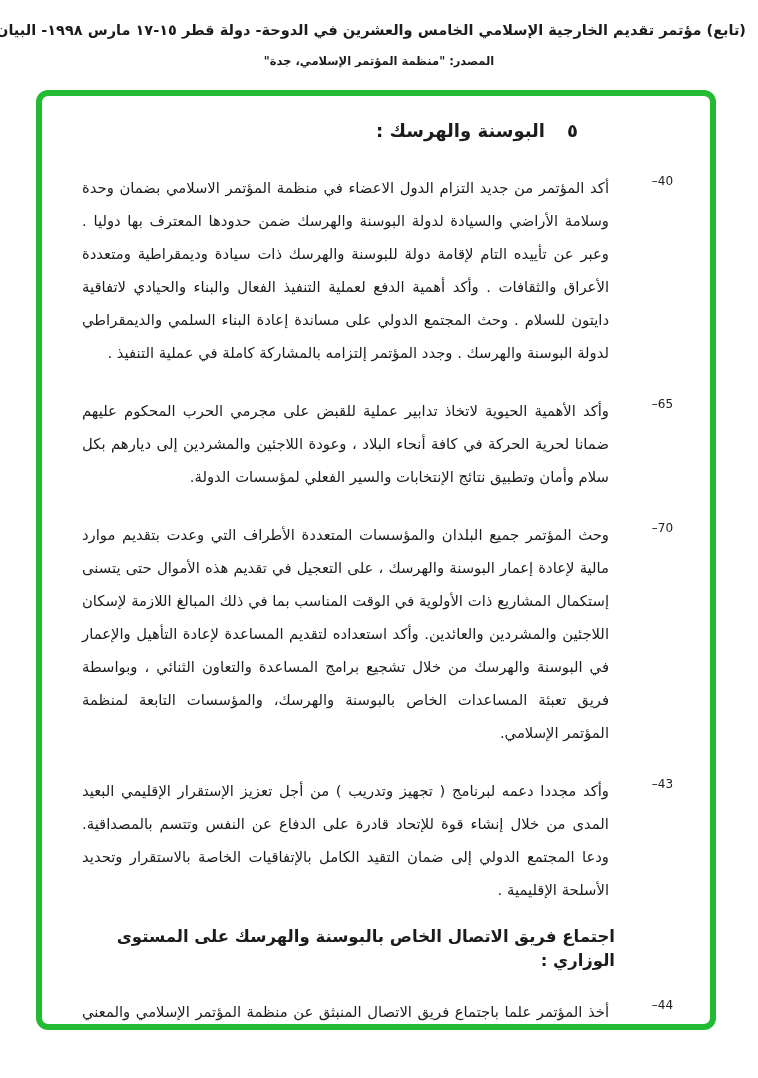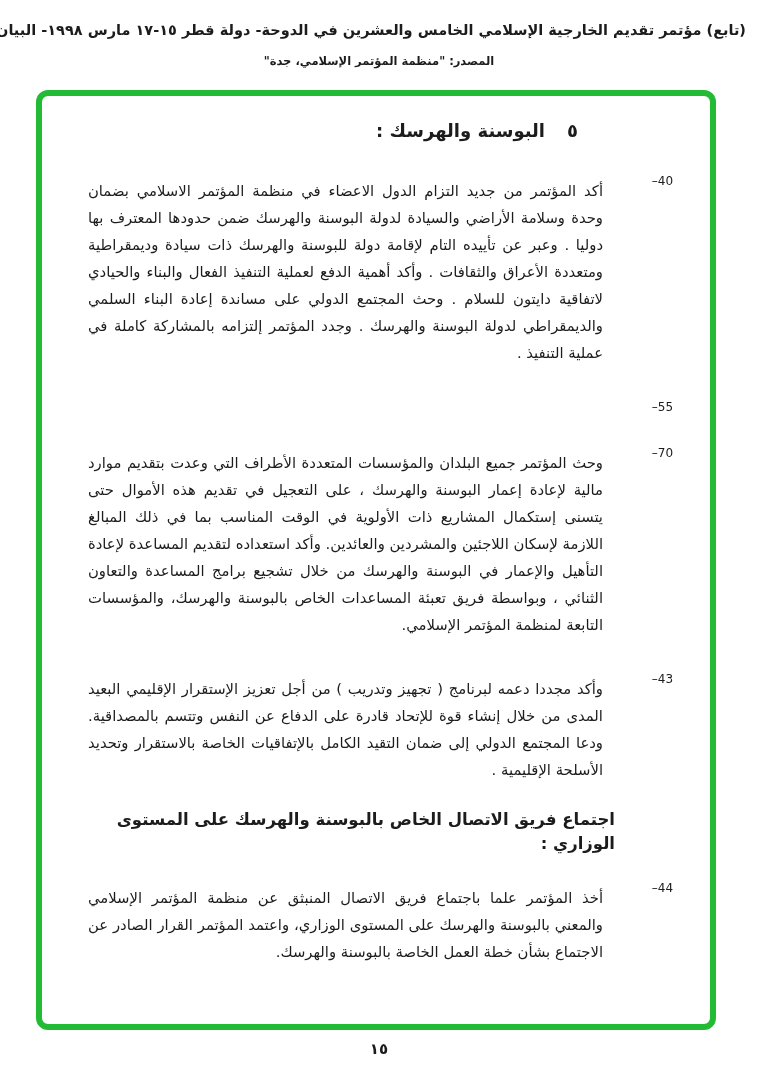--- a/index.html
+++ b/index.html
@@ -66,23 +66,23 @@
   }
   .pnum {
     flex: 0 0 95px;
     text-align: center;
     font-size: 12px;
     line-height: 33px;
     direction: ltr;
   }
   .ptext {
     flex: 1 1 auto;
-    margin: 12px;
+    margin: 6px;
     font-size: 14.8px;
-    line-height: 27px;
+    line-height: 33px;
     text-align: justify;
   }
   .subheading {
     margin: 6px 95px 16px 0;
     font-weight: bold;
     font-size: 16.5px;
     line-height: 24px;
   }
   .page-number {
     position: absolute;
@@ -111,21 +111,22 @@
     <div class="section-heading">
       <span class="marker">٥</span><span>البوسنة والهرسك :</span>
     </div>
 
     <div class="para">
       <span class="pnum">–40</span>
       <p class="ptext">أكد المؤتمر من جديد التزام الدول الاعضاء في منظمة المؤتمر الاسلامي بضمان وحدة وسلامة الأراضي والسيادة لدولة البوسنة والهرسك ضمن حدودها المعترف بها دوليا . وعبر عن تأييده التام لإقامة دولة للبوسنة والهرسك ذات سيادة وديمقراطية ومتعددة الأعراق والثقافات . وأكد أهمية الدفع لعملية التنفيذ الفعال والبناء والحيادي لاتفاقية دايتون للسلام . وحث المجتمع الدولي على مساندة إعادة البناء السلمي والديمقراطي لدولة البوسنة والهرسك . وجدد المؤتمر إلتزامه بالمشاركة كاملة في عملية التنفيذ .</p>
     </div>
 
     <div class="para">
-      <span class="pnum">–55</span>
+      <span class="pnum">–65</span>
+      <p class="ptext">وأكد الأهمية الحيوية لاتخاذ تدابير عملية للقبض على مجرمي الحرب المحكوم عليهم ضمانا لحرية الحركة في كافة أنحاء البلاد ، وعودة اللاجئين والمشردين إلى ديارهم بكل سلام وأمان وتطبيق نتائج الإنتخابات والسير الفعلي لمؤسسات الدولة.</p>
     </div>
 
     <div class="para">
       <span class="pnum">–70</span>
       <p class="ptext">وحث المؤتمر جميع البلدان والمؤسسات المتعددة الأطراف التي وعدت بتقديم موارد مالية لإعادة إعمار البوسنة والهرسك ، على التعجيل في تقديم هذه الأموال حتى يتسنى إستكمال المشاريع ذات الأولوية في الوقت المناسب بما في ذلك المبالغ اللازمة لإسكان اللاجئين والمشردين والعائدين. وأكد استعداده لتقديم المساعدة لإعادة التأهيل والإعمار في البوسنة والهرسك من خلال تشجيع برامج المساعدة والتعاون الثنائي ، وبواسطة فريق تعبئة المساعدات الخاص بالبوسنة والهرسك، والمؤسسات التابعة لمنظمة المؤتمر الإسلامي.</p>
     </div>
 
     <div class="para">
       <span class="pnum">–43</span>
       <p class="ptext">وأكد مجددا دعمه لبرنامج ( تجهيز وتدريب ) من أجل تعزيز الإستقرار الإقليمي البعيد المدى من خلال إنشاء قوة للإتحاد قادرة على الدفاع عن النفس وتتسم بالمصداقية. ودعا المجتمع الدولي إلى ضمان التقيد الكامل بالإتفاقيات الخاصة بالاستقرار وتحديد الأسلحة الإقليمية .</p>
@@ -133,15 +134,14 @@
 
     <div class="subheading">اجتماع فريق الاتصال الخاص بالبوسنة والهرسك على المستوى الوزاري :</div>
 
     <div class="para">
       <span class="pnum">–44</span>
       <p class="ptext">أخذ المؤتمر علما باجتماع فريق الاتصال المنبثق عن منظمة المؤتمر الإسلامي والمعني بالبوسنة والهرسك على المستوى الوزاري، واعتمد المؤتمر القرار الصادر عن الاجتماع بشأن خطة العمل الخاصة بالبوسنة والهرسك.</p>
     </div>
 
   </div>
 
-  <div class="page-number">١٥</div>
 
 </div>
 
 </body></html>

